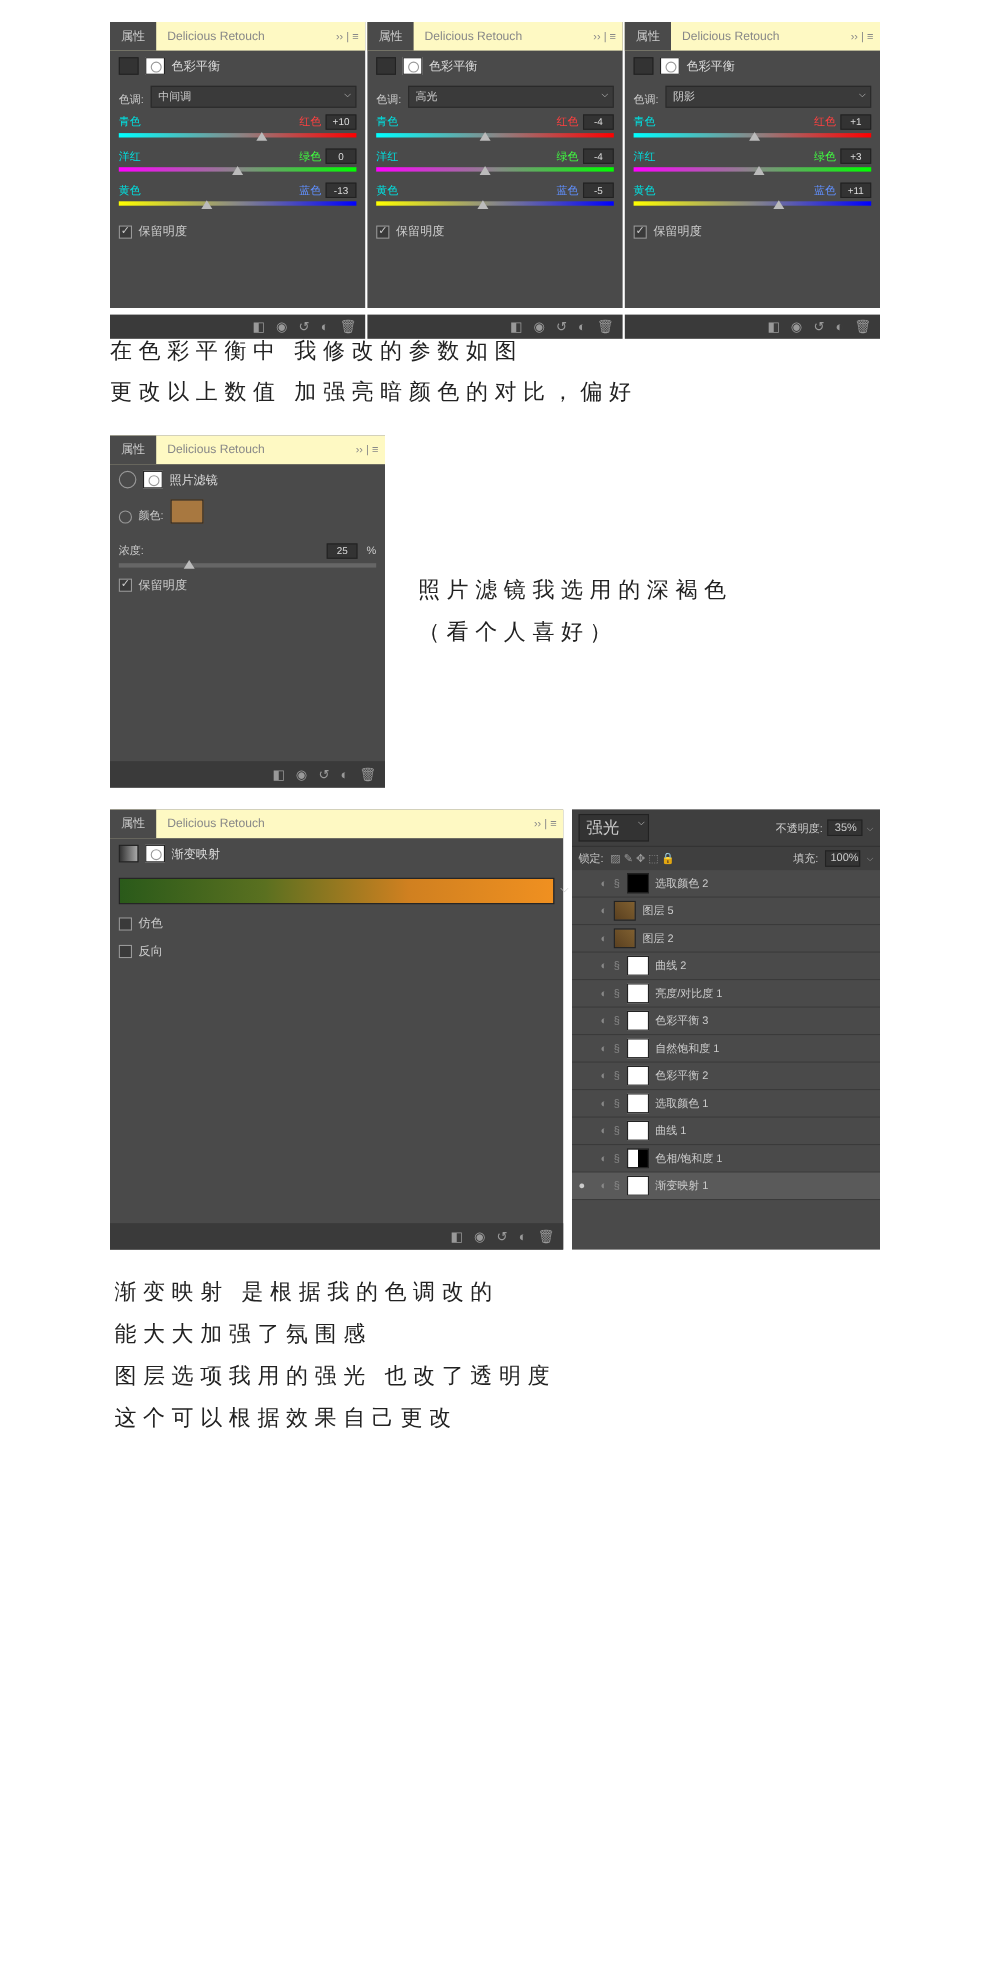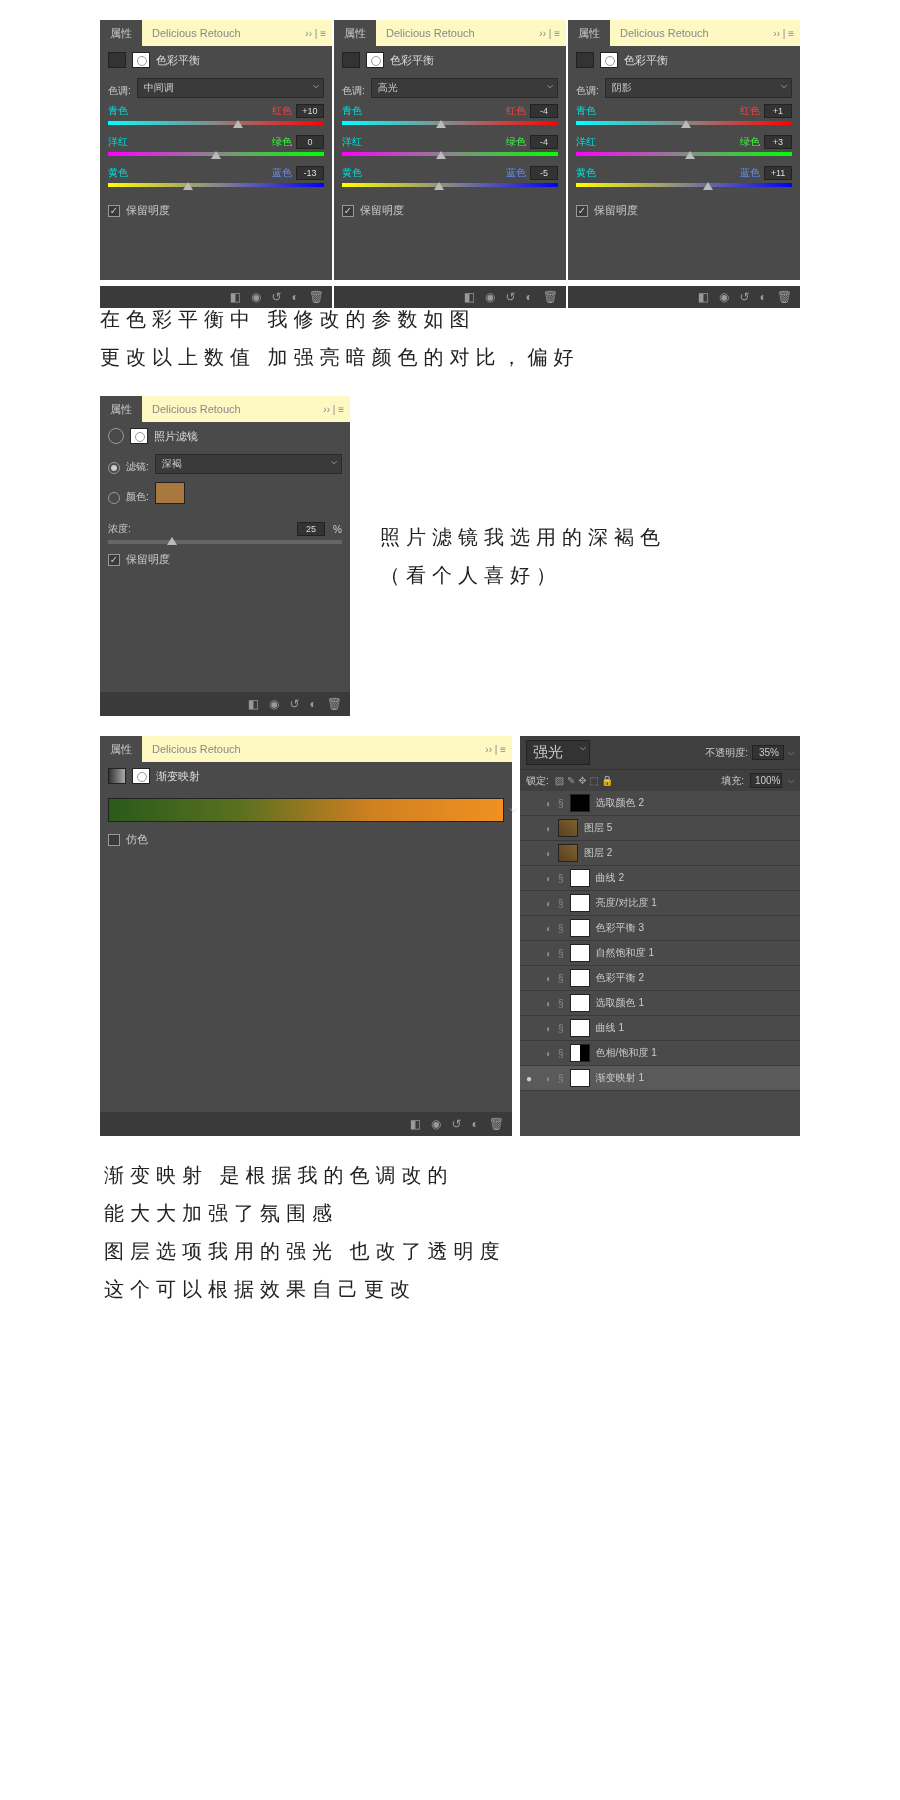--- a/index.html
+++ b/index.html
@@ -308,25 +308,20 @@
       <div class="tab inactive">Delicious Retouch</div>
       <div class="spacer"></div>
       <div class="tab-end">›› | ≡</div>
     </div>
     <div class="icon-row">
       <span class="circle-icon"></span>
       <span class="mask-icon"></span>
       <span class="header-txt">照片滤镜</span>
     </div>
     <div class="field-row">
-      <span class="radio on"></span>
-      <span class="field-label">滤镜:</span>
-      <div class="dropdown">深褐</div>
-    </div>
-    <div class="field-row">
       <span class="radio"></span>
       <span class="field-label">颜色:</span>
       <span class="color-swatch"></span>
     </div>
     <div style="height:10px"></div>
     <div class="density-row">
       <span class="field-label">浓度:</span>
       <div style="flex:1"></div>
       <span class="val-box">25</span>
       <span class="field-label">%</span>
@@ -366,20 +361,24 @@
     <div class="icon-row">
       <span class="adj-icon" style="background:linear-gradient(to right,#333,#aaa)"></span>
       <span class="mask-icon"></span>
       <span class="header-txt">渐变映射</span>
     </div>
     <div class="gradient-bar"></div>
     <div class="checkbox-row" style="padding-top:2px">
       <span class="cb"></span>
       <span>仿色</span>
     </div>
+    <div class="checkbox-row" style="padding-top:2px">
+      <span class="cb"></span>
+      <span>反向</span>
+    </div>
     <div class="panel-fill"></div>
     <div class="panel-footer">
       <span class="ft-icon">◧</span>
       <span class="ft-icon">◉</span>
       <span class="ft-icon">↺</span>
       <span class="ft-icon">◐</span>
       <span class="ft-icon">🗑</span>
     </div>
   </div>
 

